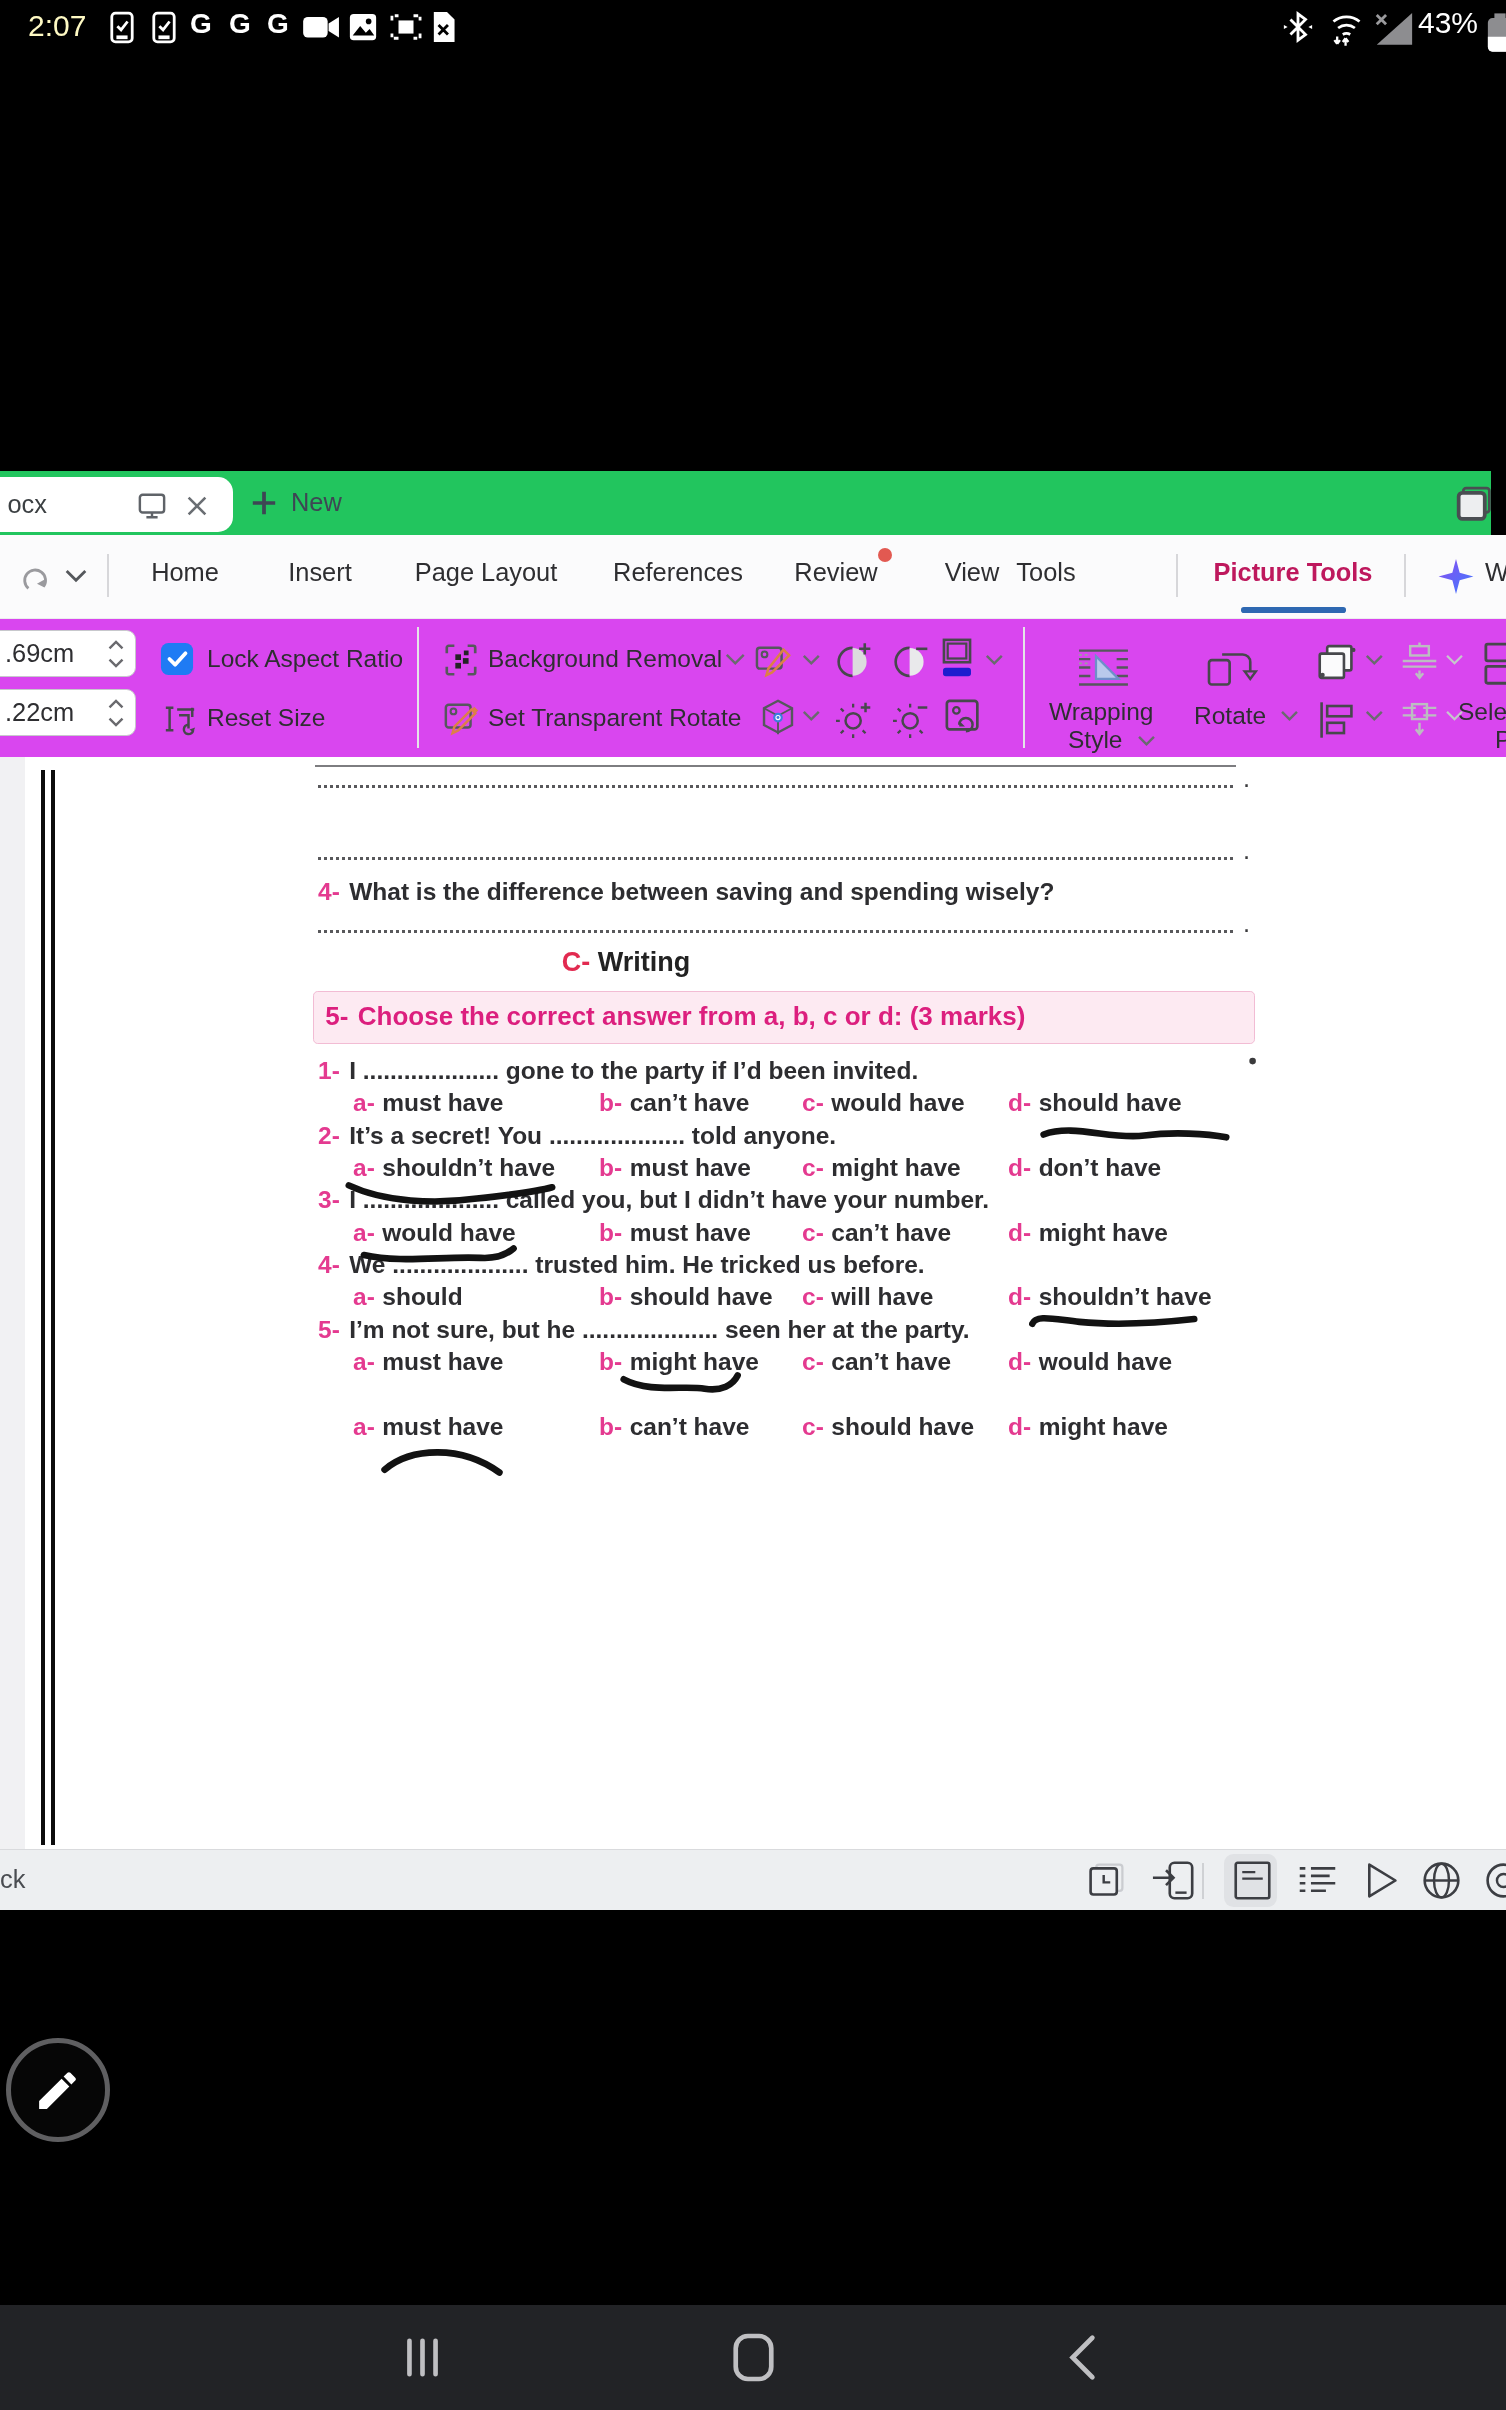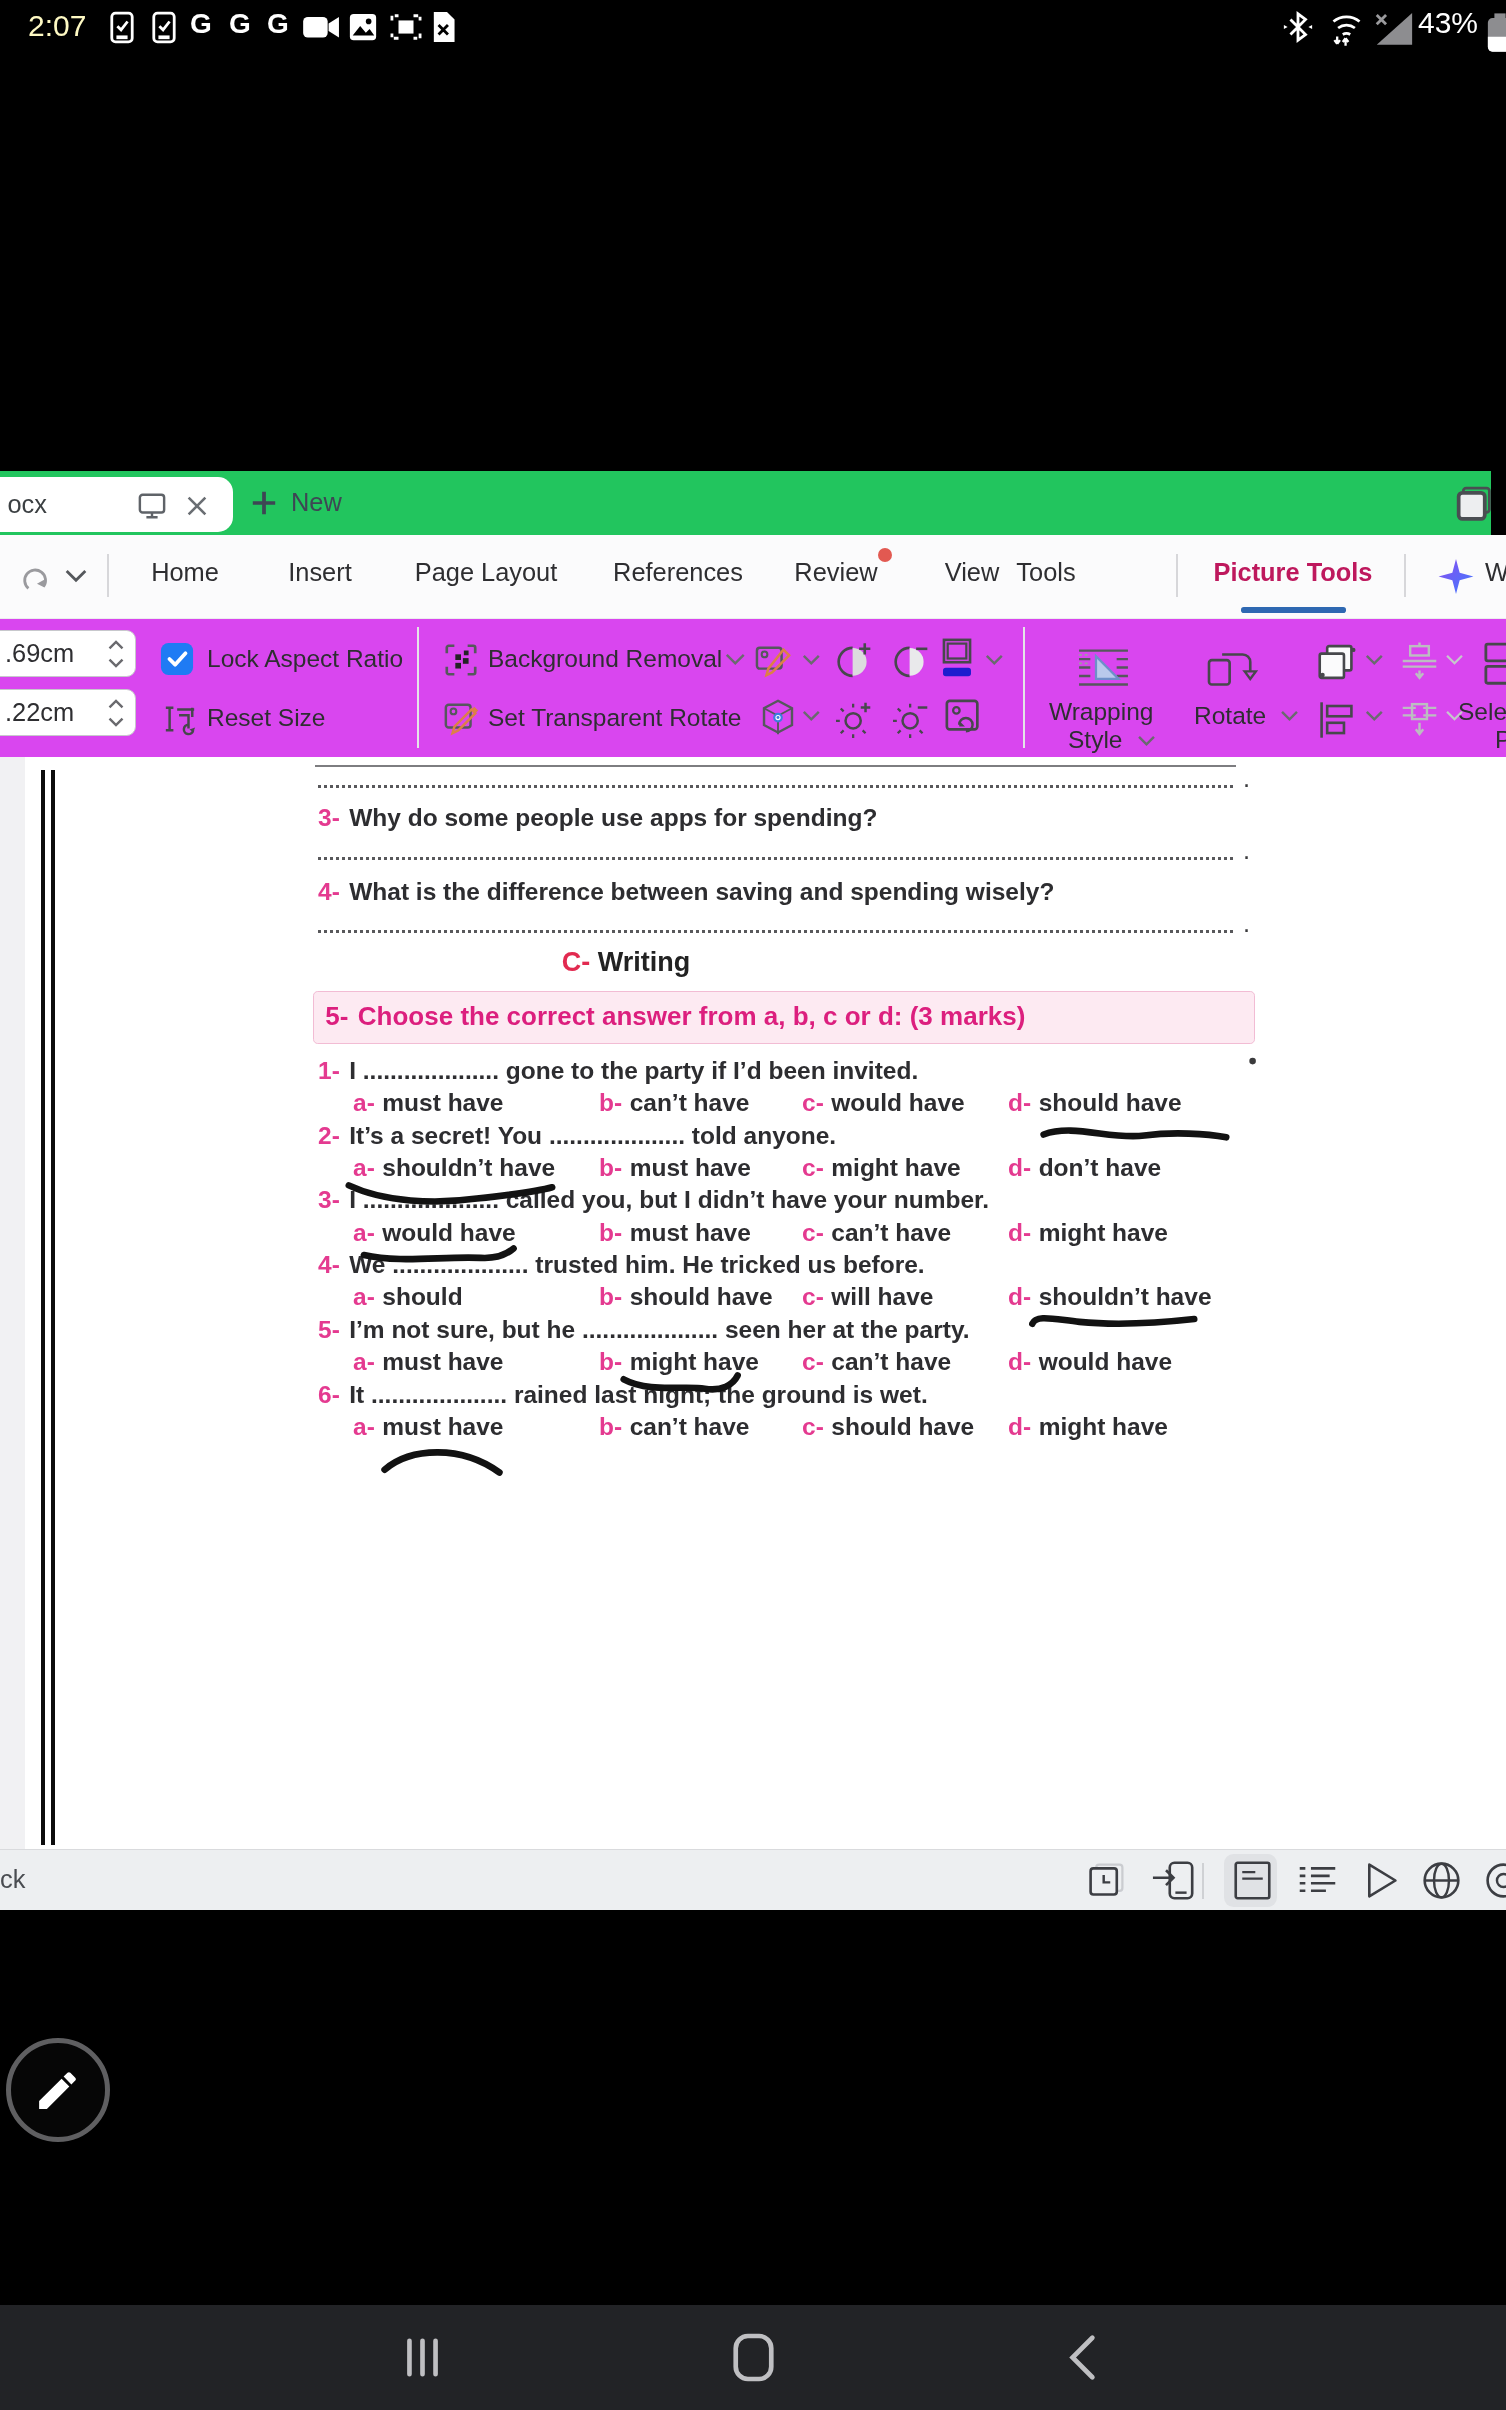--- a/index.html
+++ b/index.html
@@ -440,23 +440,20 @@
   <span class="tool-label" style="left:1495px;top:107px">Pa</span>
 </div>
 
 <div class="doc">
   <div class="doc-leftgutter"></div>
   <div class="vline" style="left:41px"></div>
   <div class="vline" style="left:51px"></div>
   <div class="topline"></div>
 
   <div class="ansline" style="top:28px"></div>
-  <div class="doc-line" style="top:45px">
-    <span class="qnum">3-</span><span>Why do some people use apps for spending?</span>
-  </div>
   <div class="ansline" style="top:100px"></div>
   <div class="doc-line" style="top:119px">
     <span class="qnum">4-</span><span>What is the difference between saving and spending wisely?</span>
   </div>
   <div class="ansline" style="top:173px"></div>
 
   <div class="heading">
     <span class="hprefix">C-</span> <span>Writing</span>
   </div>
 
@@ -507,23 +504,20 @@
   <div class="doc-line" style="top:557px">
     <span class="qnum">5-</span><span>I’m not sure, but he .................... seen her at the party.</span>
   </div>
   <div class="doc-line opts" style="top:589px">
     <span class="opt col-a"><span class="qletter">a-</span><span>must have</span></span>
     <span class="opt col-b"><span class="qletter">b-</span><span>might have</span></span>
     <span class="opt col-c"><span class="qletter">c-</span><span>can’t have</span></span>
     <span class="opt col-d"><span class="qletter">d-</span><span>would have</span></span>
   </div>
 
-  <div class="doc-line" style="top:622px">
-    <span class="qnum">6-</span><span>It .................... rained last night; the ground is wet.</span>
-  </div>
   <div class="doc-line opts" style="top:654px">
     <span class="opt col-a"><span class="qletter">a-</span><span>must have</span></span>
     <span class="opt col-b"><span class="qletter">b-</span><span>can’t have</span></span>
     <span class="opt col-c"><span class="qletter">c-</span><span>should have</span></span>
     <span class="opt col-d"><span class="qletter">d-</span><span>might have</span></span>
   </div>
 
   <svg class="ink" width="970" height="772" viewBox="0 0 1030 820">
     <g stroke="#121212" stroke-width="7" fill="none" stroke-linecap="round">
       <path d="M778,401 C810,389 850,407 885,402 C915,398 952,400 972,404"></path>

